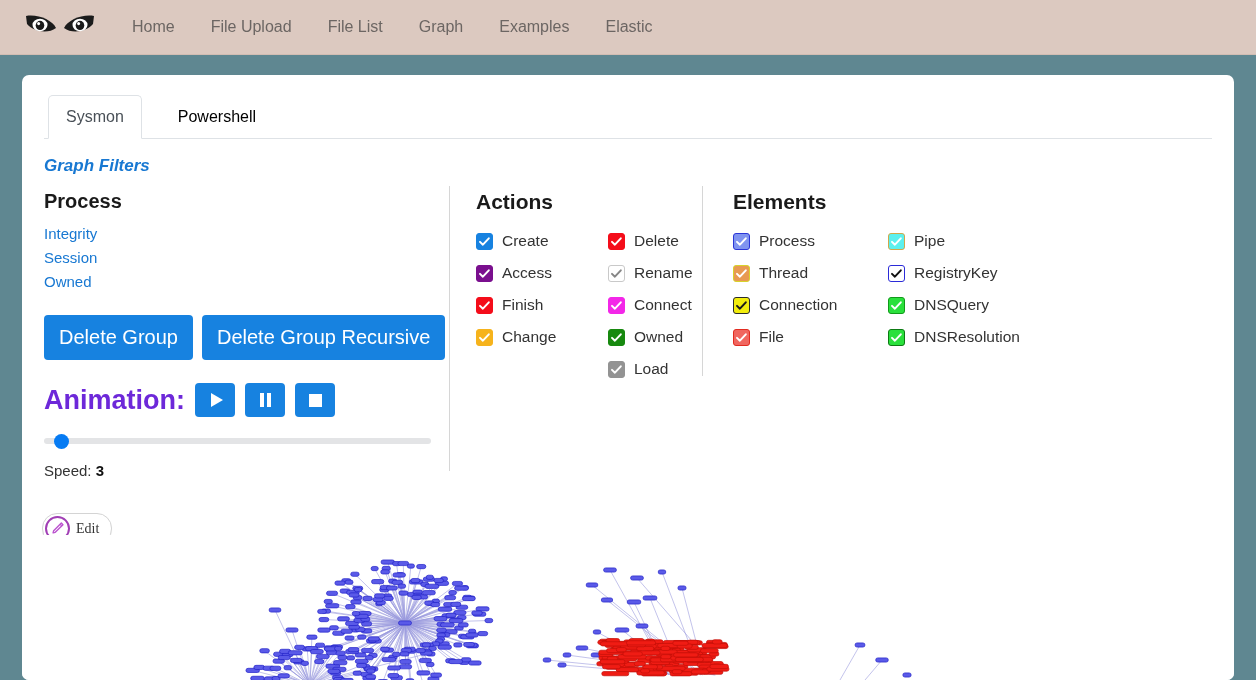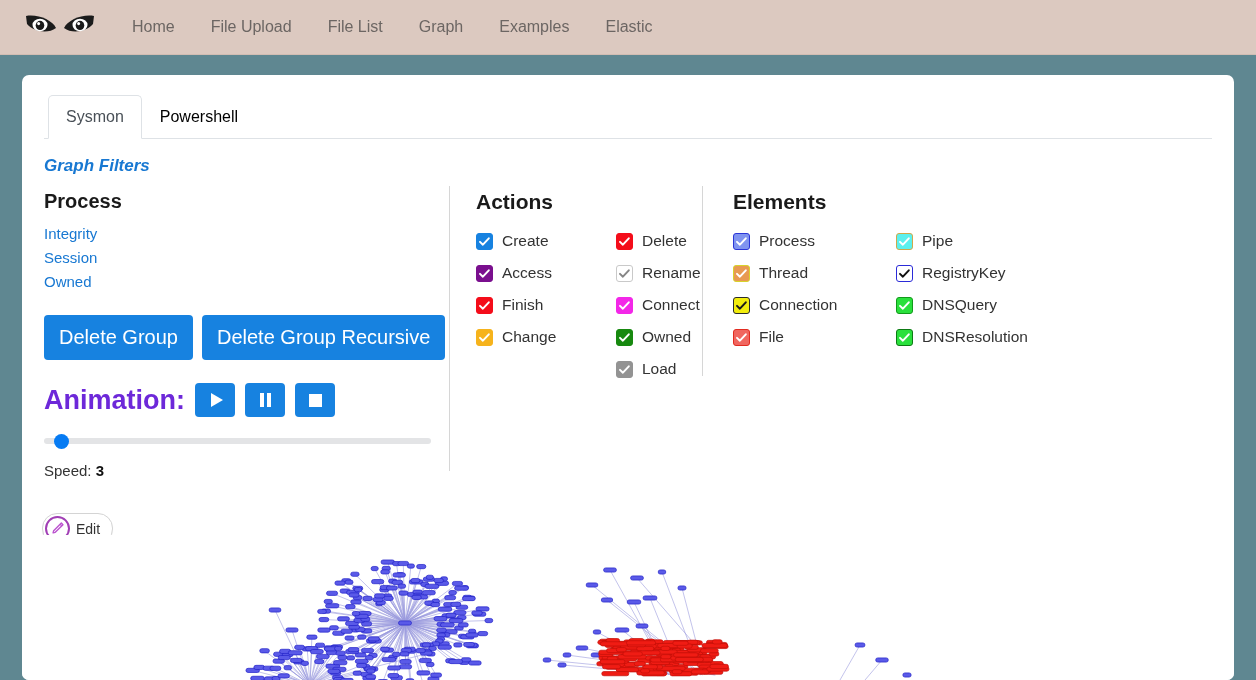--- a/index.html
+++ b/index.html
@@ -49,20 +49,21 @@
     overflow: hidden;
     position: relative;
   }
 
   
   .tabs {
     display: flex;
     border-bottom: 1px solid #dee2e6;
     margin-bottom: 0px;
     padding-left: 4px;
+    gap: 18px;
   }
   .tab {
     padding: 9px 17px;
     font-size: 16px;
     cursor: pointer;
     border: 1px solid transparent;
     border-top-left-radius: 5px;
     border-top-right-radius: 5px;
     margin-bottom: -1px;
     line-height: 1.5;
@@ -179,21 +180,21 @@
     cursor: pointer;
   }
   .speed {
     margin-top: 14px;
     font-size: 15px;
     color: #333;
   }
   .speed b { color: #111; }
 
   
-  .chk-cols { display: flex; gap: 16px; text-align: right; }
+  .chk-cols { display: flex; gap: 8px; text-align: right; }
   .chk-col { display: flex; flex-direction: column; }
   .chk-item {
     display: flex;
     align-items: center;
     gap: 9px;
     height: 32px;
     cursor: pointer;
   }
   .chk-item .lbl {
     font-size: 15.5px;
@@ -217,20 +218,21 @@
     top: 438px;
     display: flex;
     align-items: center;
     gap: 6px;
     border: 1px solid #d4d4d4;
     border-radius: 15px;
     background: #fff;
     padding: 2px 12px 2px 2px;
     cursor: pointer;
     box-shadow: 0 1px 1px rgba(0,0,0,.05);
+    font-family: Liberation Serif, serif;
   }
   .edit-btn .circ {
     width: 25px; height: 25px; border-radius: 50%;
     border: 2px solid #a13fb5;
     display: flex; align-items: center; justify-content: center;
   }
   .edit-btn .lbl { font-size: 14px; color: #333; }
 
   
   .graph {

